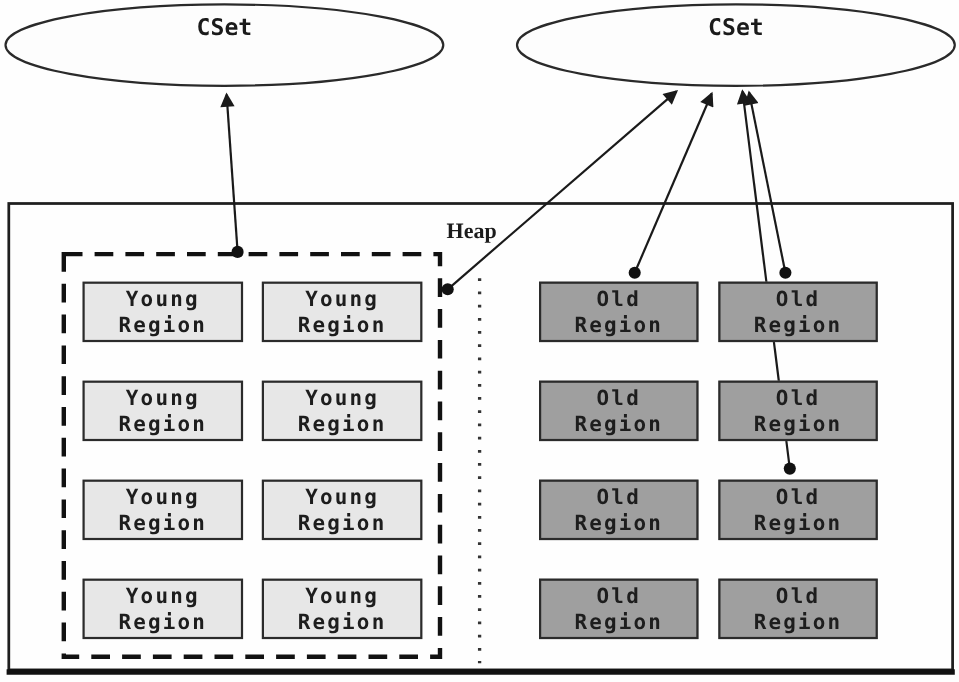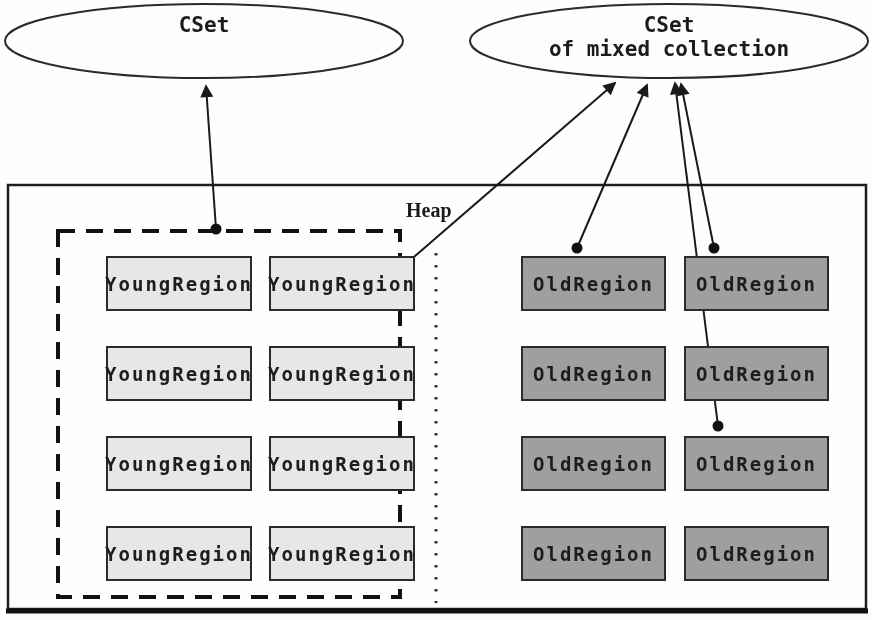--- a/index.html
+++ b/index.html
@@ -32,27 +32,26 @@
     position:absolute;z-index:4;
     left:406px;top:199px;
     font-weight:bold;font-size:20px;
     color:var(--text);
     font-family:Liberation Serif, serif;
   }
   .region{
     position:absolute;z-index:3;
     box-sizing:border-box;
     border:2px solid var(--box-border);
-    display:flex;flex-direction:row;
+    display:flex;flex-direction:column;
     align-items:center;justify-content:center;
     font-weight:bold;font-size:19px;line-height:24px;
     letter-spacing:2px;
     color:#1d1d1d;
     text-align:center;
-    margin-left:31px;
   }
   .region.young{background:var(--young-fill);}
   .region.old{background:var(--old-fill);}
 </style>
 </head>
 <body>
 
 <div id="canvas">
 
   <svg class="shapes" width="872" height="620" viewBox="0 0 872 620">
@@ -84,21 +83,21 @@
       <circle cx="216" cy="229" r="5.5"></circle>
       <circle cx="407" cy="263" r="5.5"></circle>
       <circle cx="577" cy="248" r="5.5"></circle>
       <circle cx="714" cy="248" r="5.5"></circle>
       <circle cx="718" cy="426" r="5.5"></circle>
     </g>
   </svg>
 
   <div class="ellipse-label" style="left:4px;top:13px;"><span>CSet</span><br></div>
 
-  <div class="ellipse-label" style="left:469px;top:13px;"><span>CSet</span><br><span>of mixed collection</span></div>
+  <div class="ellipse-label" style="left:469px;top:13px;"><span>CSet</span><br></div>
 
   <div class="heap-label">Heap</div>
 
   <div id="young-boxes">
       <div class="region young" style="left: 75px; top: 256px; width: 146px; height: 55px;">
         <span>Young</span>
         <span>Region</span>
       </div>
       <div class="region young" style="left: 238px; top: 256px; width: 146px; height: 55px;">
         <span>Young</span>

